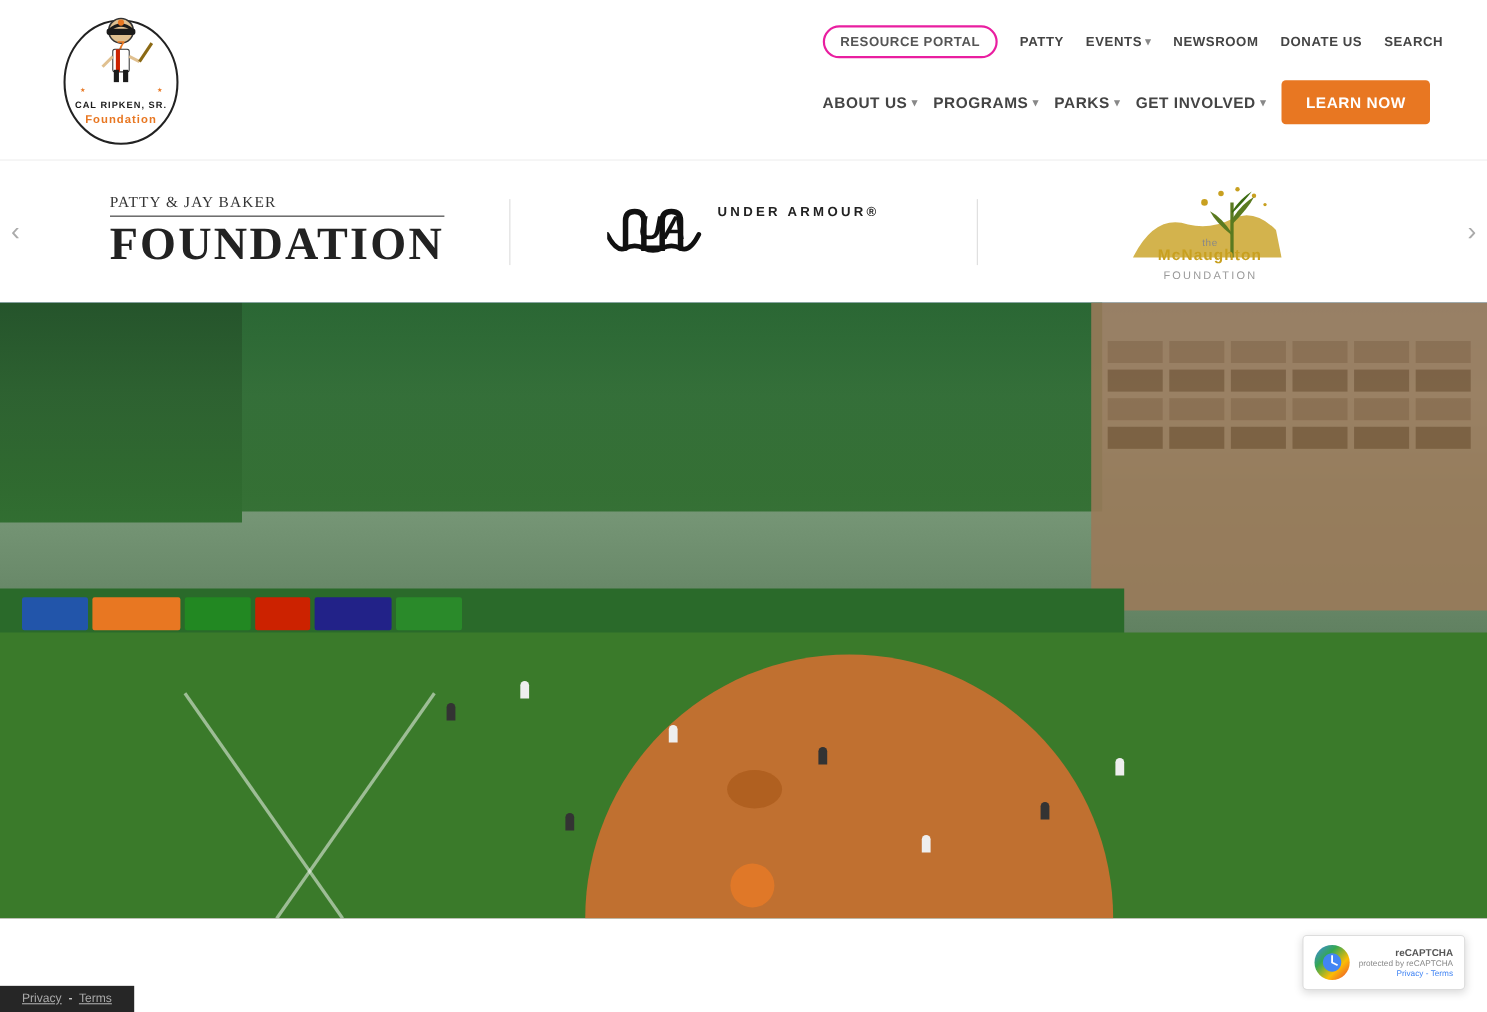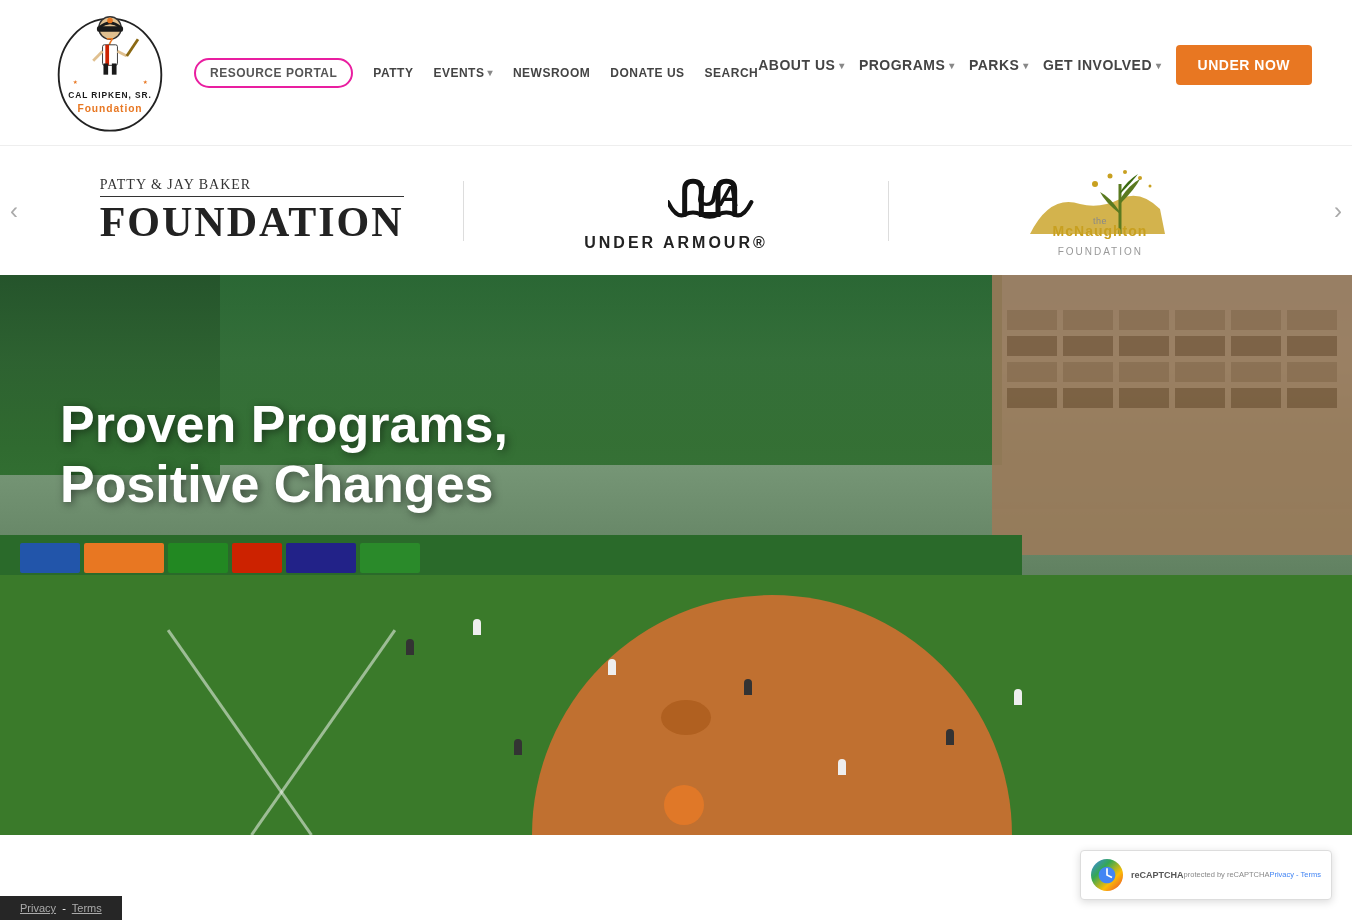--- a/index.html
+++ b/index.html
@@ -141,29 +141,28 @@
       font-weight: 700;
       color: #222;
       letter-spacing: 2px;
       display: block;
       line-height: 1;
     }
 
     
     .ua-logo {
       display: flex;
-      flex-direction: column;
-      align-items: flex-end;
+      align-items: flex-start;
     }
     .ua-icon {
       width: 100px;
       height: 60px;
     }
     .ua-text {
-      font-size: 16px;
+      font-size: 12px;
       font-weight: 700;
       letter-spacing: 3px;
       color: #222;
       margin-top: 4px;
     }
 
     
     .mcnaughton {
       display: flex;
       flex-direction: column;
@@ -299,21 +298,21 @@
         <line x1="88" y1="60" x2="100" y2="42" stroke="#8B6914" stroke-width="3"></line>
 
         <text x="70" y="105" text-anchor="middle" font-size="9" font-weight="900" fill="#1a1a1a" letter-spacing="1">CAL RIPKEN, SR.</text>
         <text x="70" y="120" text-anchor="middle" font-size="11" font-weight="700" fill="#e87722" letter-spacing="1">Foundation</text>
 
         <text x="30" y="90" font-size="6" fill="#e87722">★</text>
         <text x="105" y="90" font-size="6" fill="#e87722">★</text>
       </svg>
     </div>
 
-    <div style="display:flex; flex-direction:row; align-items:center;">
+    <div style="display:flex; flex-direction:column; align-items:flex-start;">
 
       <div class="top-nav">
         <a class="top-nav-link resource-portal">RESOURCE PORTAL</a>
         <a class="top-nav-link">PATTY</a>
         <a class="top-nav-link" style="display:flex;align-items:center;gap:3px;">
           <span>EVENTS</span>
           <span class="chevron">▾</span>
         </a>
         <a class="top-nav-link">NEWSROOM</a>
         <a class="top-nav-link">DONATE US</a>
@@ -330,21 +329,21 @@
           <span class="chevron">▾</span>
         </a>
         <a class="bottom-nav-link">
           <span>PARKS</span>
           <span class="chevron">▾</span>
         </a>
         <a class="bottom-nav-link">
           <span>GET INVOLVED</span>
           <span class="chevron">▾</span>
         </a>
-        <button class="donate-btn">UNDER NOW</button>
+        <button class="donate-btn">LEARN NOW</button>
       </div>
     </div>
   </div>
 </div>
 
 <div class="sponsor-bar">
   <button class="carousel-arrow left">‹</button>
 
   <div class="sponsor-item">
     <div class="patty-baker">
@@ -464,32 +463,31 @@
   <div style="position:absolute;bottom:180px;left:30%;width:8px;height:16px;background:#333;border-radius:4px 4px 0 0;"></div>
   <div style="position:absolute;bottom:160px;left:45%;width:8px;height:16px;background:#eee;border-radius:4px 4px 0 0;"></div>
   <div style="position:absolute;bottom:140px;left:55%;width:8px;height:16px;background:#333;border-radius:4px 4px 0 0;"></div>
   <div style="position:absolute;bottom:200px;left:35%;width:8px;height:16px;background:#eee;border-radius:4px 4px 0 0;"></div>
   <div style="position:absolute;bottom:80px;left:38%;width:8px;height:16px;background:#333;border-radius:4px 4px 0 0;"></div>
   <div style="position:absolute;bottom:60px;left:62%;width:8px;height:16px;background:#eee;border-radius:4px 4px 0 0;"></div>
   <div style="position:absolute;bottom:90px;left:70%;width:8px;height:16px;background:#333;border-radius:4px 4px 0 0;"></div>
   <div style="position:absolute;bottom:130px;left:75%;width:8px;height:16px;background:#eee;border-radius:4px 4px 0 0;"></div>
 
   <div class="hero-content">
-    <h1 class="hero-title">Proven Programs, Positive Changes</h1>
   </div>
 </div>
 
 <div class="recaptcha-badge">
   <div class="recaptcha-logo">
     <svg width="20" height="20" viewBox="0 0 24 24">
         <path d="M12 2C6.48 2 2 6.48 2 12s4.48 10 10 10 10-4.48 10-10S17.52 2 12 2z" fill="#4285F4"></path>
         <path d="M12 4v8l6 3" stroke="white" stroke-width="2" fill="none"></path>
       </svg>
   </div>
-  <div style="display:flex;flex-direction:row;align-items:flex-start;">
+  <div style="display:flex;flex-direction:column;align-items:flex-end;">
     <span style="font-size:9px;color:#555;font-weight:bold;">reCAPTCHA</span>
     <span style="font-size:7.5px;color:#888;">protected by reCAPTCHA</span>
     <span style="font-size:7.5px;color:#4285F4;">Privacy - Terms</span>
   </div>
 </div>
 
 <div class="privacy-bar">
   <a href="#">Privacy</a>
   &nbsp;-&nbsp;
   <a href="#">Terms</a>

